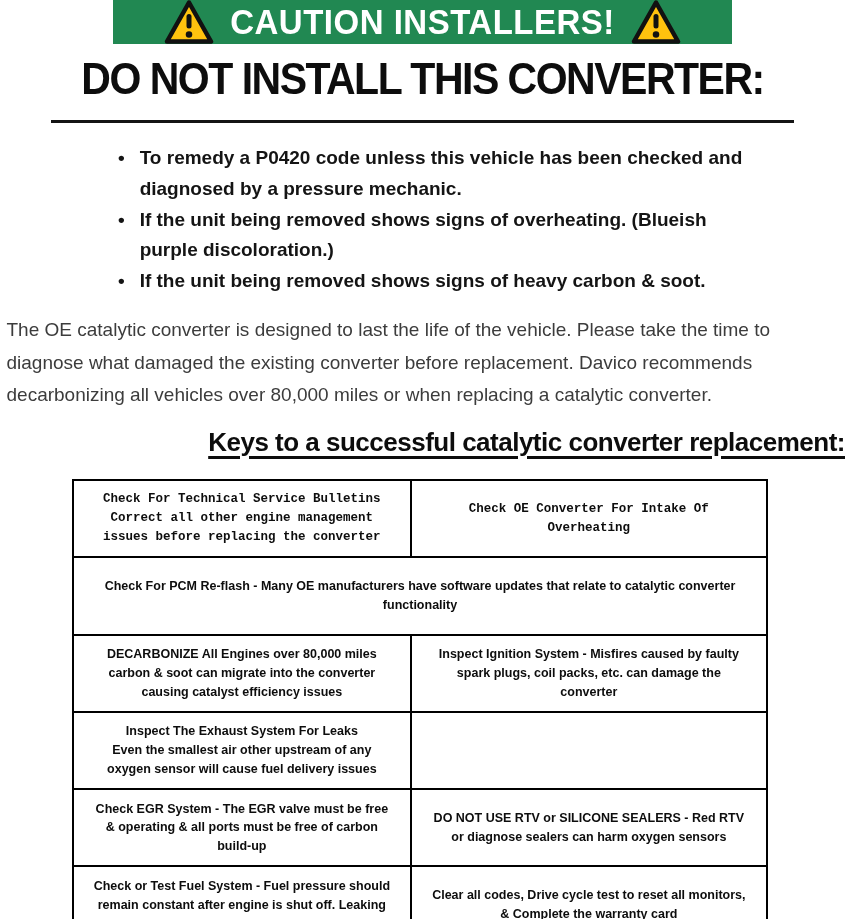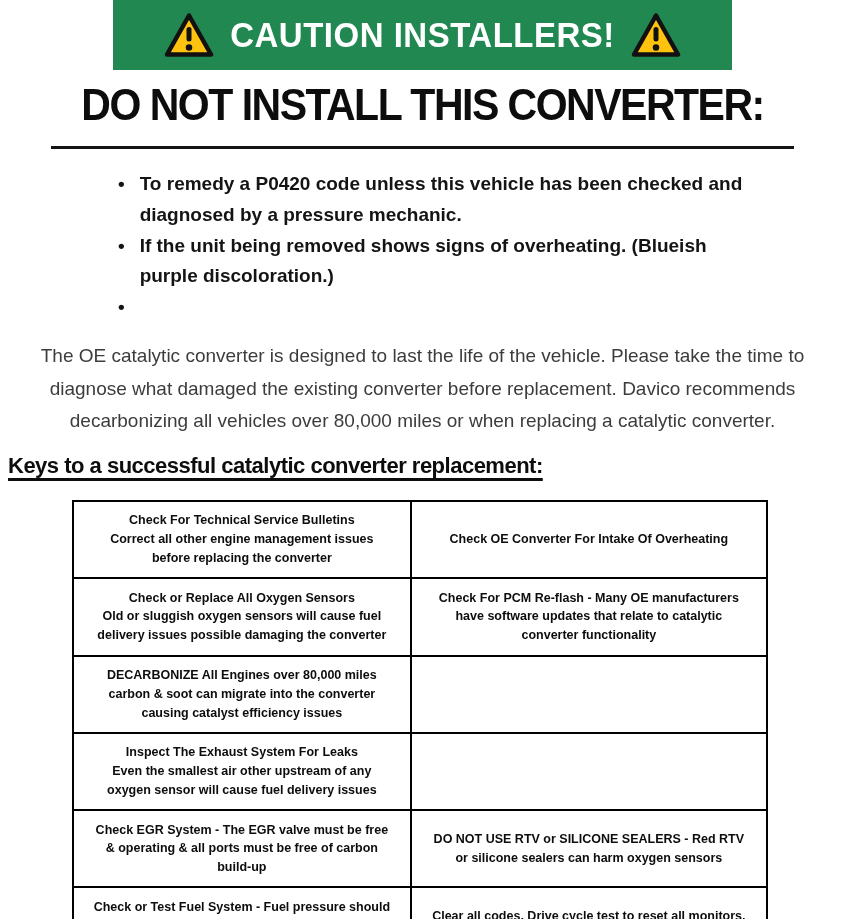--- a/index.html
+++ b/index.html
@@ -7,21 +7,21 @@
   body {
     width: 845px;
     height: 919px;
     background: #ffffff;
     font-family: "Liberation Sans", sans-serif;
     color: #111;
     overflow: hidden;
   }
   .banner {
     width: 619px;
-    height: 70px;
+    height: 44px;
     margin: 0 auto;
     background: var(--banner-green, #218852);
     display: flex;
     align-items: center;
     justify-content: center;
     gap: 16px;
     text-align: center;
   }
   .banner-title {
     color: #ffffff;
@@ -59,47 +59,46 @@
     gap: 15px;
     font-weight: bold;
     font-size: 19px;
     line-height: 1.62;
     color: #141414;
   }
   .bullet-dot { flex: 0 0 auto; }
   .intro {
     margin: 17px auto 0 auto;
     width: 832px;
-    text-align: center;
+    text-align: left;
     font-size: 19px;
     line-height: 1.72;
     color: #3c3c3c;
   }
   .keys-heading {
     margin: 15px 0 0 0;
-    text-align: left;
-    font-size: 22px;
+    text-align: right;
+    font-size: 26px;
     font-weight: bold;
     letter-spacing: -0.5px;
     color: #0d0d0d;
     text-decoration: underline;
     text-decoration-thickness: 2.5px;
     text-underline-offset: 5px;
-    padding-left: 8px;
   }
   .keys-table {
     width: 696px;
     height: 466px;
     margin: 21px 0 0 72px;
     border: 2.5px solid #000;
     display: flex;
     flex-direction: column;
   }
   .t-row { flex: 1 1 0; display: flex; border-top: 2.5px solid #000; min-height: 0; }
-  .t-row:first-child { border-top: none; }
+  .t-row:first-child { border-top: none; font-family: Liberation Mono, monospace; }
   .t-cell {
     display: flex;
     align-items: center;
     justify-content: center;
     text-align: center;
     padding: 6px 18px;
     font-size: 12.5px;
     font-weight: bold;
     line-height: 1.5;
     color: #0d0d0d;
@@ -133,46 +132,46 @@
   <li class="bullet-item">
     <span class="bullet-dot">•</span>
     <span>To remedy a P0420 code unless this vehicle has been checked and diagnosed by a pressure mechanic.</span>
   </li>
   <li class="bullet-item">
     <span class="bullet-dot">•</span>
     <span>If the unit being removed shows signs of overheating. (Blueish purple discoloration.)</span>
   </li>
   <li class="bullet-item">
     <span class="bullet-dot">•</span>
+    <span>If the unit being removed shows signs of heavy carbon &amp; soot.</span>
   </li>
 </ul>
 
 <p class="intro">The OE catalytic converter is designed to last the life of the vehicle. Please take the time to diagnose what damaged the existing converter before replacement. Davico recommends decarbonizing all vehicles over 80,000 miles or when replacing a catalytic converter.</p>
 
 <h2 class="keys-heading">Keys to a successful catalytic converter replacement:</h2>
 
 <div class="keys-table">
   <div class="t-row">
     <div class="t-cell left">Check For Technical Service Bulletins
 Correct all other engine management issues before replacing the converter</div>
     <div class="t-cell right">Check OE Converter For Intake Of Overheating</div>
   </div>
   <div class="t-row">
-    <div class="t-cell left">Check or Replace All Oxygen Sensors
-Old or sluggish oxygen sensors will cause fuel delivery issues possible damaging the converter</div>
     <div class="t-cell right">Check For PCM Re-flash - Many OE manufacturers have software updates that relate to catalytic converter functionality</div>
   </div>
   <div class="t-row">
     <div class="t-cell left">DECARBONIZE All Engines over 80,000 miles carbon &amp; soot can migrate into the converter causing catalyst efficiency issues</div>
+    <div class="t-cell right">Inspect Ignition System - Misfires caused by faulty spark plugs, coil packs, etc. can damage the converter</div>
   </div>
   <div class="t-row">
     <div class="t-cell left">Inspect The Exhaust System For Leaks
 Even the smallest air other upstream of any oxygen sensor will cause fuel delivery issues</div>
   </div>
   <div class="t-row">
     <div class="t-cell left">Check EGR System - The EGR valve must be free &amp; operating &amp; all ports must be free of carbon build-up</div>
-    <div class="t-cell right">DO NOT USE RTV or SILICONE SEALERS - Red RTV or silicone sealers can harm oxygen sensors</div>
+    <div class="t-cell right">DO NOT USE RTV or SILICONE SEALERS - Red RTV or diagnose sealers can harm oxygen sensors</div>
   </div>
   <div class="t-row">
     <div class="t-cell left">Check or Test Fuel System - Fuel pressure should remain constant after engine is shut off.  Leaking fuel injectors can damage the converter.</div>
     <div class="t-cell right">Clear all codes,  Drive cycle test to reset all monitors, &amp; Complete the warranty card</div>
   </div>
 </div>
 
 </body></html>

